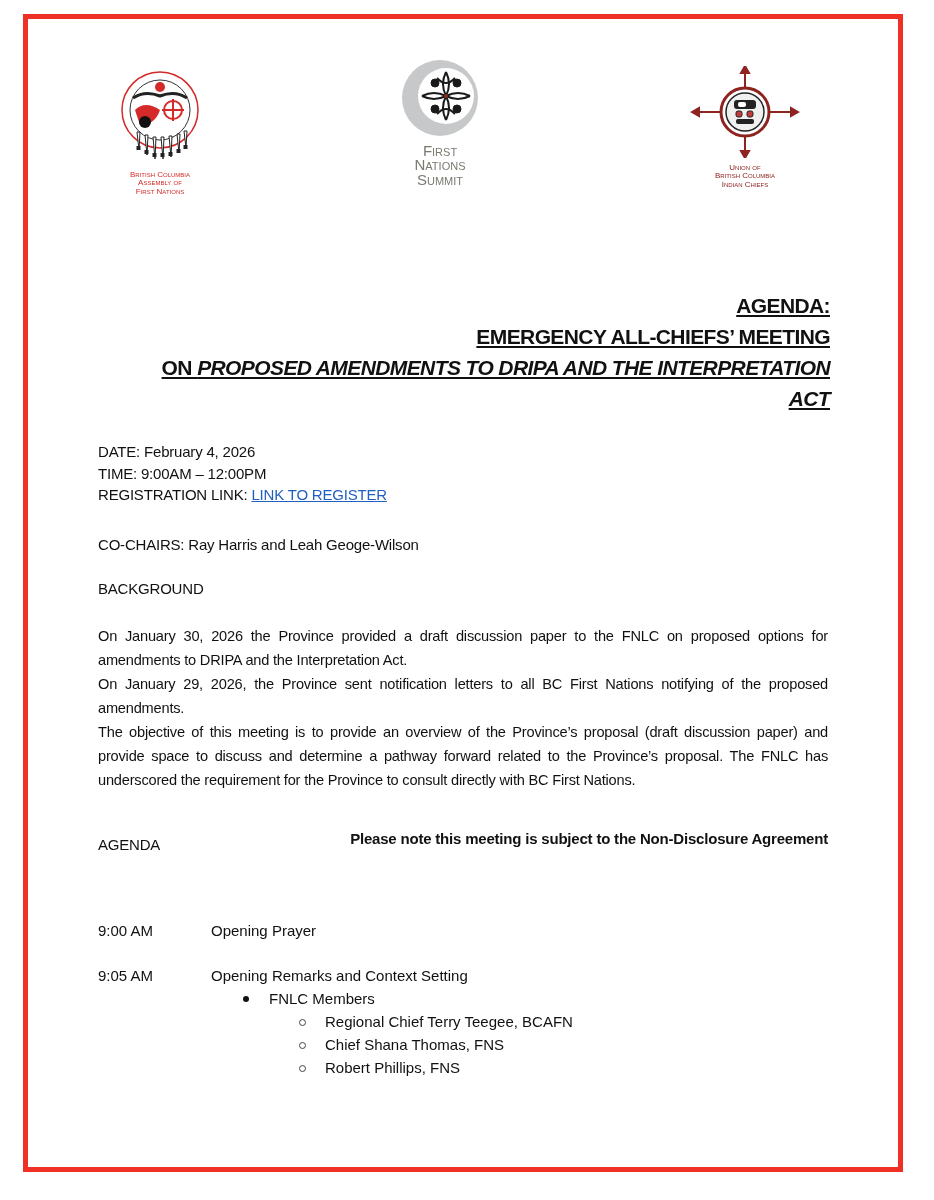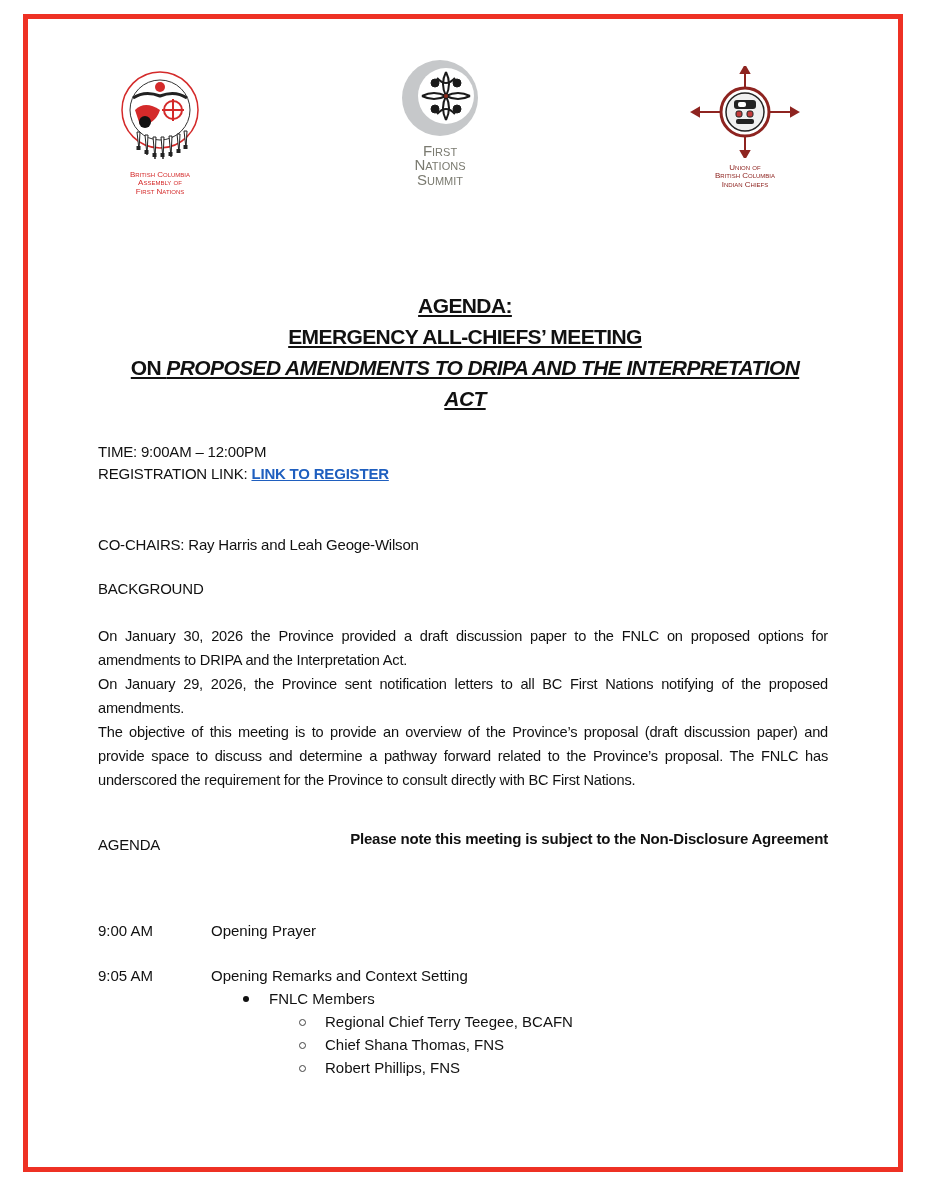--- a/index.html
+++ b/index.html
@@ -13,27 +13,27 @@
   .logo-bcafn { left: 100px; top: 70px; width: 120px; }
   .logo-bcafn .logo-caption { color: #d42a2a; font-size: 8px; margin-top: 2px; }
   .logo-fns { left: 385px; top: 58px; width: 110px; }
   .logo-fns .logo-caption { color: #7a7a70; font-size: 15px; margin-top: 2px; line-height: 0.95; }
   .logo-ubcic { left: 685px; top: 66px; width: 120px; }
   .logo-ubcic .logo-caption { color: #8e2420; font-size: 8px; margin-top: 2px; }
 
   .title-block { position: absolute; left: 100px; top: 290px; width: 730px; text-align: center;
                  font-family: "Liberation Sans Narrow", "Liberation Sans", sans-serif;
                  font-weight: bold; font-size: 21px; line-height: 31px; letter-spacing: -0.6px; }
-  .title-block div { text-decoration: underline; }
+  .title-block div { text-decoration: underline; text-align: right; }
   .title-block em { font-style: italic; }
 
   .body-text { position: absolute; left: 98px; width: 730px; font-size: 15px; line-height: 21.5px;
                letter-spacing: -0.2px; }
   .meta { top: 441px; }
-  .meta a { color: #1f5fbf; text-decoration: underline; font-weight: bold; }
+  .meta a { color: #1f5fbf; text-decoration: underline; }
   .cochairs { top: 534px; }
   .background-head { top: 578px; }
   .background-para { top: 624px; text-align: justify; font-size: 14.6px; line-height: 24px; }
   .nda { top: 828px; font-weight: bold; text-align: right; }
   .agenda-head { top: 834px; }
   .agenda-row { position: absolute; left: 98px; font-size: 15px; line-height: 21px; }
   .agenda-row .time { position: absolute; left: 0; width: 100px; }
   .agenda-row .item { position: absolute; left: 113px; white-space: nowrap; }
   .bullet-row { position: absolute; font-size: 15px; line-height: 21px; white-space: nowrap; }
   .bullet-dot { display: inline-block; width: 6px; height: 6px; border-radius: 50%; background: #111;
@@ -134,20 +134,21 @@
 </div>
 
 <div class="title-block">
   <div>AGENDA:</div>
   <div>EMERGENCY ALL-CHIEFS’ MEETING</div>
   <div><span>ON </span><em>PROPOSED AMENDMENTS TO DRIPA AND THE INTERPRETATION</em></div>
   <div><em>ACT</em></div>
 </div>
 
 <div class="body-text meta">
+  <div>DATE: February 4, 2026</div>
   <div>TIME: 9:00AM – 12:00PM</div>
   <div><span>REGISTRATION LINK: </span><a href="#">LINK TO REGISTER</a></div>
 </div>
 
 <div class="body-text cochairs">CO-CHAIRS: Ray Harris and Leah Geoge-Wilson</div>
 
 <div class="body-text background-head">BACKGROUND</div>
 
 <div class="body-text background-para">
   <div>On January 30, 2026 the Province provided a draft discussion paper to the FNLC on proposed options for amendments to DRIPA and the Interpretation Act.</div>

